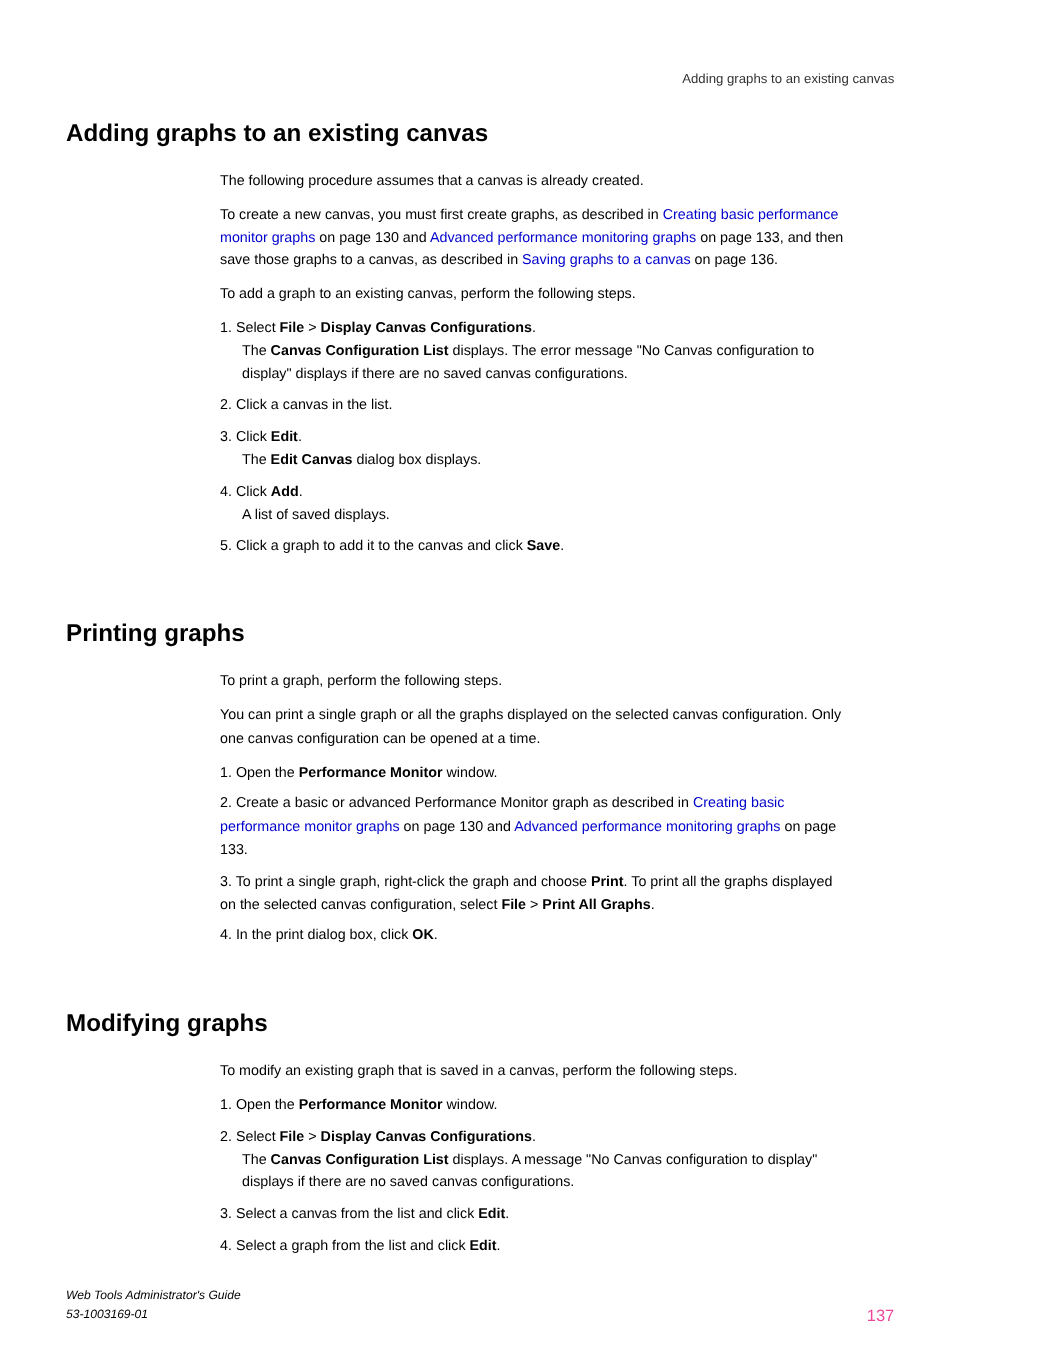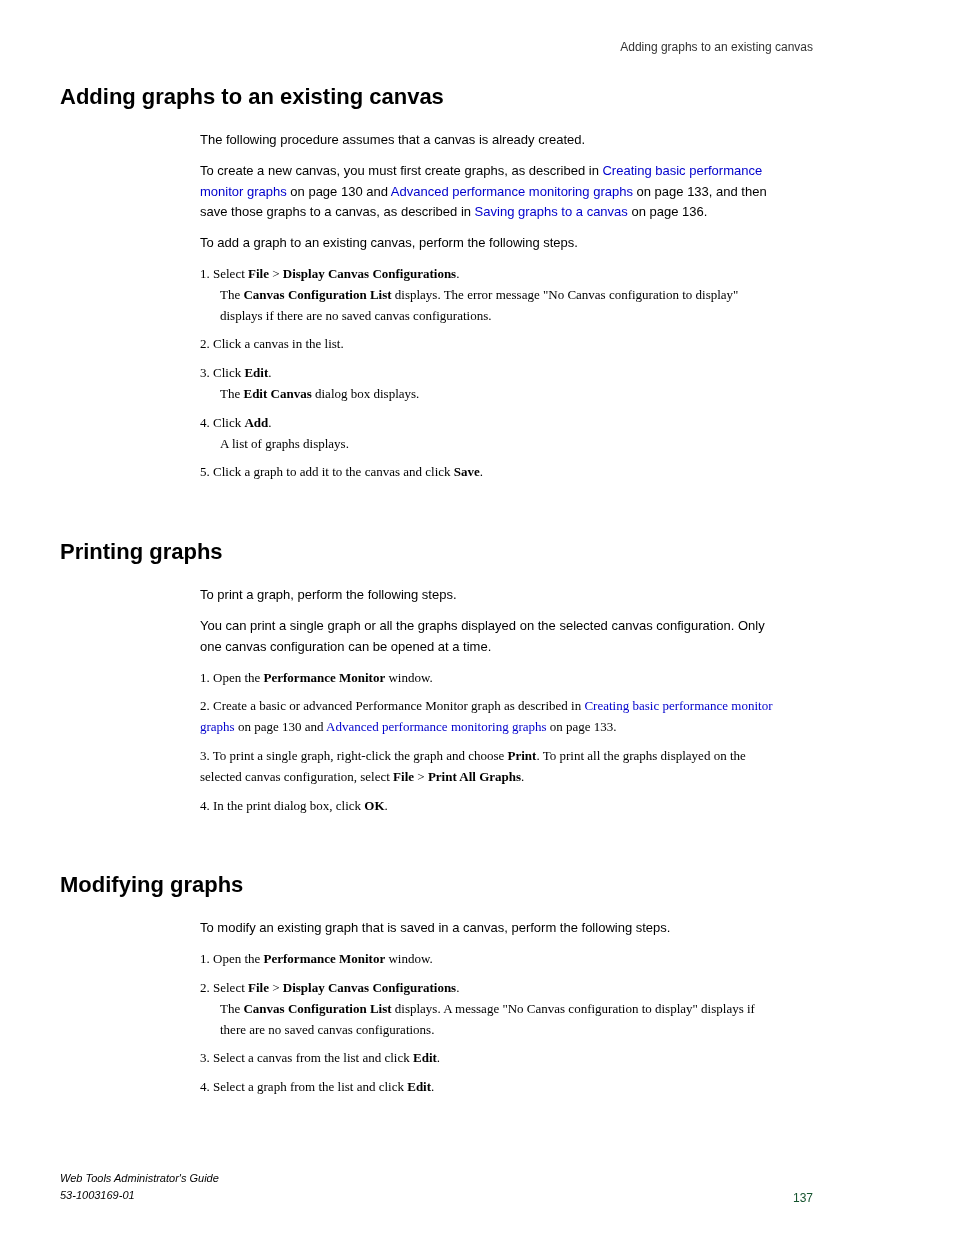--- a/index.html
+++ b/index.html
@@ -14,21 +14,21 @@
       color: #000;
       background: #fff;
       width: 954px;
       min-height: 1235px;
       position: relative;
     }
 
     .page {
       width: 873px;
       min-height: 1235px;
-      padding: 40px 60px 60px 60px;
+      padding: 64px 60px 60px 60px;
       position: relative;
     }
 
     .header-right {
       text-align: right;
       font-size: 12px;
       color: #333;
       margin-bottom: 30px;
     }
 
@@ -62,21 +62,20 @@
       margin: 10px 0 10px 0;
       list-style: none;
       padding: 0;
     }
 
     .steps-list li {
       font-size: 13px;
       line-height: 1.6;
       margin-bottom: 8px;
       padding-left: 0;
-      font-family: Liberation Serif, serif;
     }
 
     .sub-note {
       margin-left: 20px;
       margin-bottom: 8px;
       font-size: 13px;
       line-height: 1.6;
     }
 
     .section-gap {
@@ -95,22 +94,22 @@
     }
 
     .footer-left {
       font-size: 11px;
       font-style: italic;
       color: #000;
       line-height: 1.6;
     }
 
     .footer-right {
-      font-size: 12px;
-      color: #14532d;
+      font-size: 15px;
+      color: #ec4899;
     }
 
     b {
       font-weight: bold;
     }
 
     i {
       font-style: italic;
     }
   </style>
@@ -146,21 +145,21 @@
           <span>2. Click a canvas in the list.</span>
         </li>
 
         <li>
           <span>3. Click <b>Edit</b>.</span>
           <div class="sub-note">The <b>Edit Canvas</b> dialog box displays.</div>
         </li>
 
         <li>
           <span>4. Click <b>Add</b>.</span>
-          <div class="sub-note">A list of graphs displays.</div>
+          <div class="sub-note">A list of saved displays.</div>
         </li>
 
         <li>
           <span>5. Click a graph to add it to the canvas and click <b>Save</b>.</span>
         </li>
       </ol>
     </div>
   </div>
 
   <div class="section section-gap">

